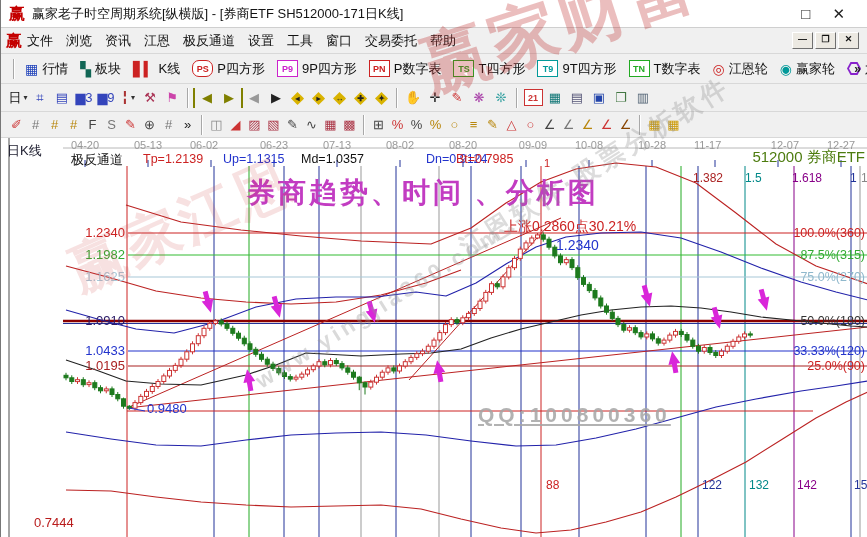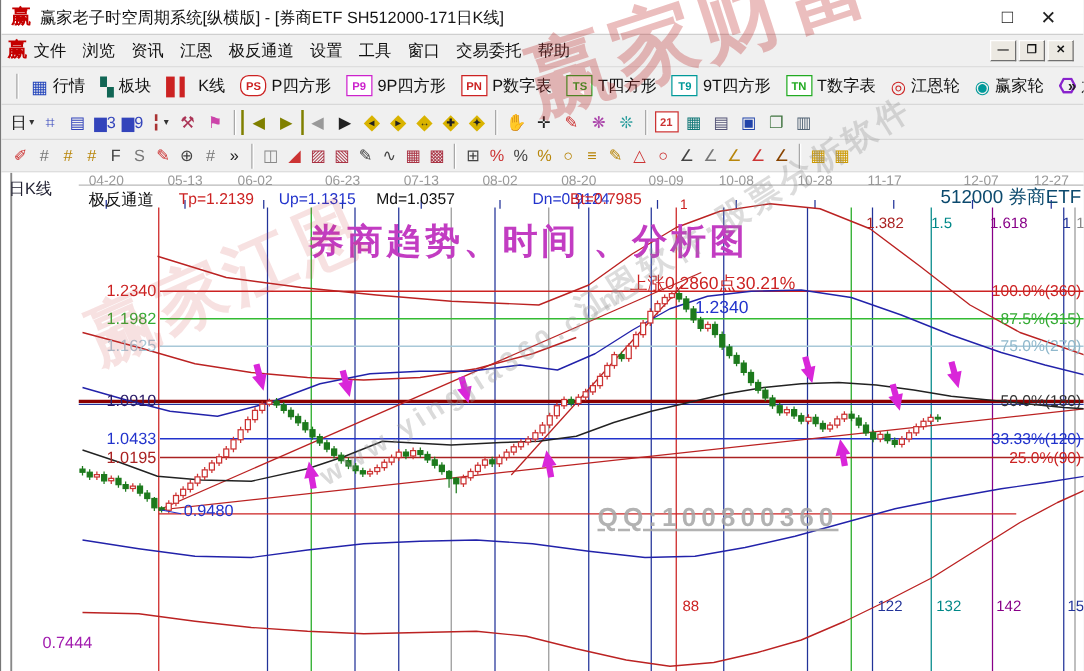--- a/index.html
+++ b/index.html
@@ -569,26 +569,26 @@
         <span class="ov" style="top: 1px; left: 756px; width: 42px; text-align: right; font-size: 11px; color: rgb(153, 153, 153);">12-07</span>
         <span class="ov" style="top: 1px; left: 819px; width: 42px; text-align: center; font-size: 11px; color: rgb(153, 153, 153);">12-27</span>
       </div>
 
     <span class="ov" style="left:70px;top:13px;font-size:13px;color:#111;">极反通道</span>
     <span class="ov" style="left:142px;top:14px;font-size:12.5px;color:#cc2222;">Tp=1.2139</span>
     <span class="ov" style="left:222px;top:14px;font-size:12.5px;color:#2233cc;">Up=1.1315</span>
     <span class="ov" style="left:300px;top:14px;font-size:12.5px;color:#111;">Md=1.0357</span>
     <span class="ov" style="left:378px;top:14px;font-size:12.5px;color:#2233cc;margin-left:47px;">Dn=0.9124</span>
     <span class="ov" style="left:455px;top:14px;font-size:12.5px;color:#cc2222;">Bt=0.7985</span>
-    <span class="ov" style="right:3px;top:10px;font-size:15px;color:#0c4a6e;">512000 券商ETF</span>
+    <span class="ov" style="right:3px;top:10px;font-size:15px;color:#4d7c0f;">512000 券商ETF</span>
 
     <span class="ov" style="left:246px;top:36px;font-size:28px;font-weight:bold;color:#c23cc2;letter-spacing:3px;">券商趋势、时间 、分析图</span>
     <span class="ov" style="left:503px;top:80px;font-size:14px;color:#cc2222;">上涨0.2860点30.21%</span>
     <span class="ov" style="left:555px;top:99px;font-size:14px;color:#2233cc;">1.2340</span>
-    <span class="ov" style="left:33px;top:368px;font-size:13px;color:#a21caf;">0.7444</span>
+    <span class="ov" style="left:33px;top:377px;font-size:13px;color:#b91c1c;">0.7444</span>
   </div>
 
   <div id="wm-layer">
       <span class="wm" style="left: 408px; top: 26px; font-size: 68px; color: rgba(190, 40, 40, 0.3); transform: rotate(-18deg); transform-origin: left top; letter-spacing: 4px;">赢家财富</span>
       <span class="wm" style="left: 56px; top: 240px; font-size: 56px; color: rgba(205, 70, 70, 0.16); transform: rotate(-24deg); transform-origin: left top; letter-spacing: 4px;">赢家江恩</span>
       <span class="wm" style="left: 452px; top: 235px; font-size: 26px; color: rgba(140, 140, 140, 0.3); transform: rotate(-32deg); transform-origin: left top; letter-spacing: 4px;">江恩软件·股票分析软件</span>
       <span class="wm" style="left: 250px; top: 372px; font-size: 22px; color: rgba(150, 150, 150, 0.35); transform: rotate(-32deg); transform-origin: left top; letter-spacing: 4px;">www.yingjia360.com</span>
       <span class="wm" style="left: 477px; top: 403px; font-size: 21px; color: rgba(165, 165, 165, 0.85); transform: rotate(0deg); transform-origin: left top; letter-spacing: 4px; text-decoration: underline;">QQ:100800360</span>
     </div>
 </div>

